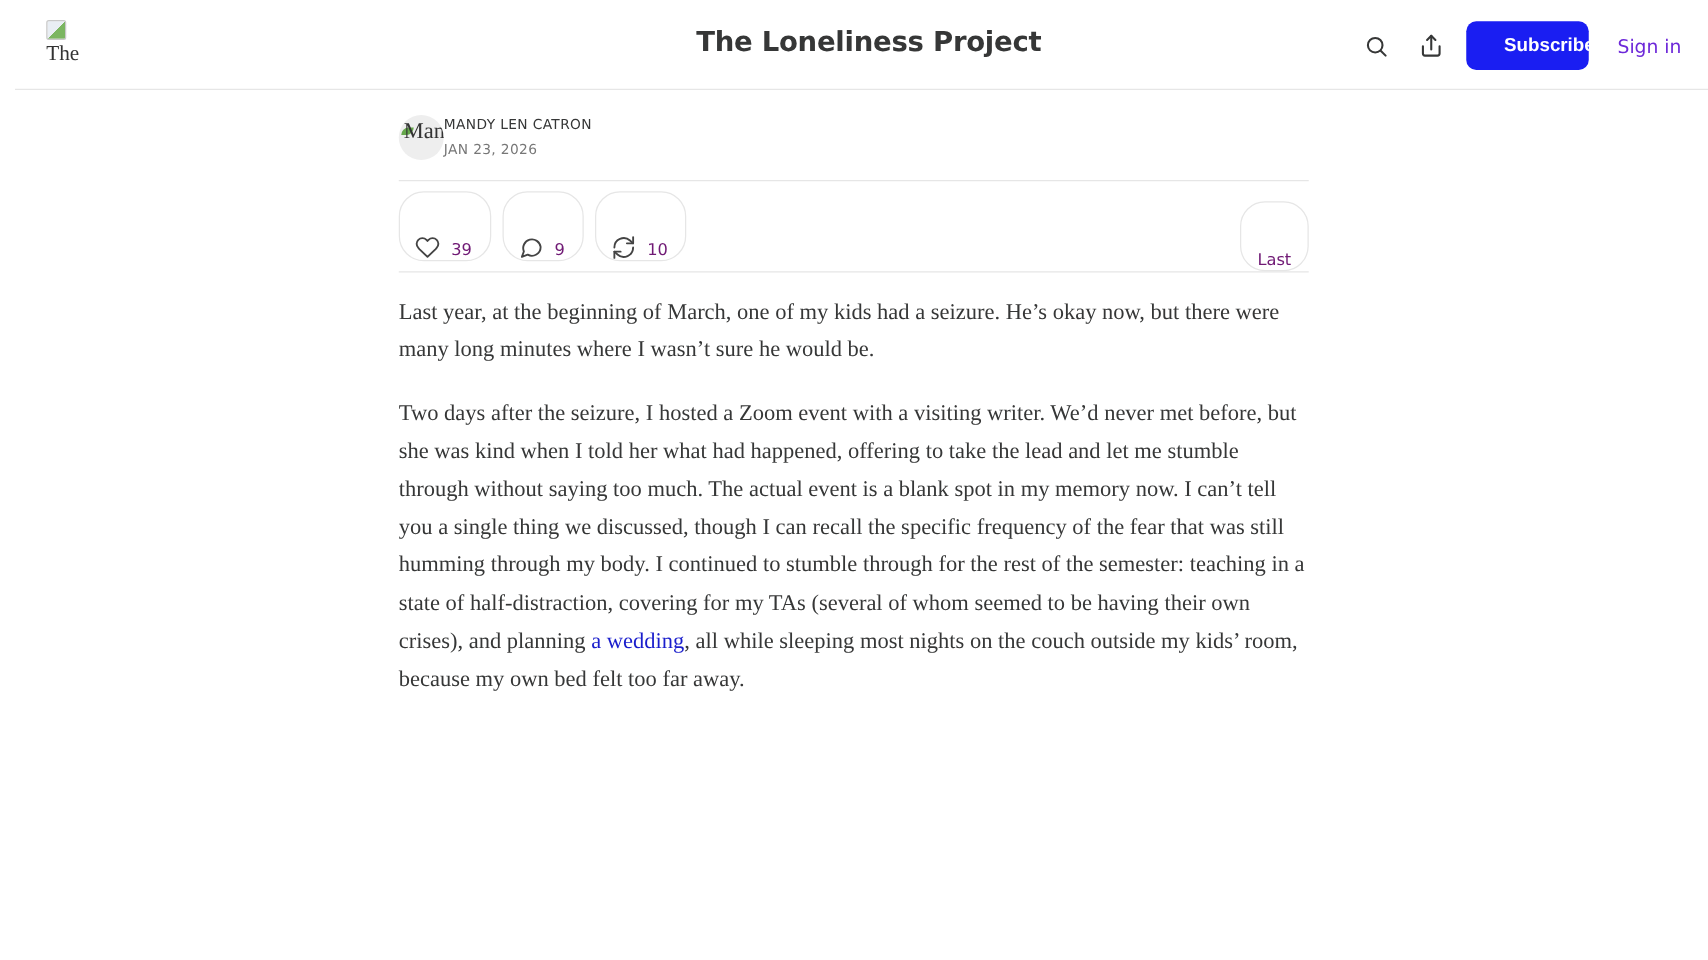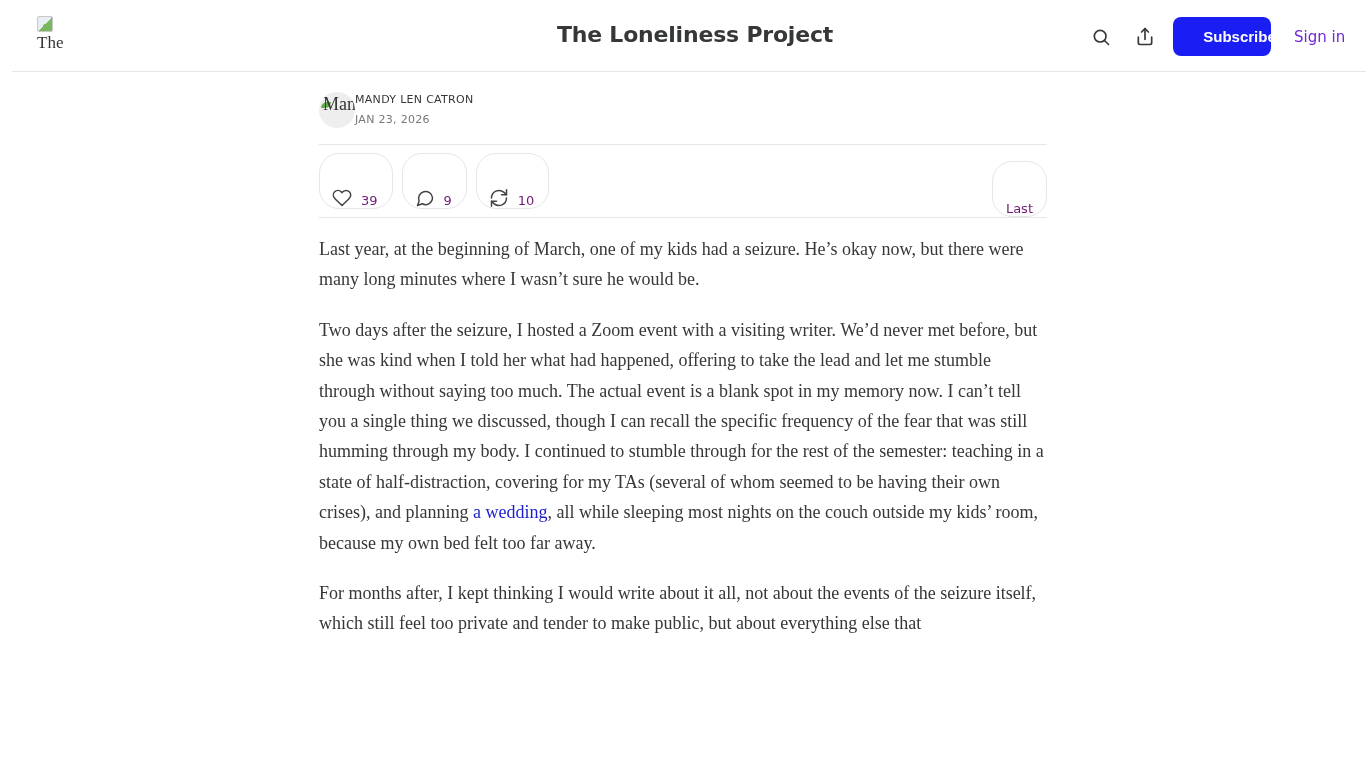--- a/index.html
+++ b/index.html
@@ -130,15 +130,14 @@
           <path d="M21 12a9 9 0 0 1-15 6.7L3 16"></path>
         </svg>
       <span>10</span>
     </div>
     <div class="pill share-pill">Last</div>
   </div>
 
   <div class="body-text">
     <p>Last year, at the beginning of March, one of my kids had a seizure. He’s okay now, but there were many long minutes where I wasn’t sure he would be.</p>
     <p><span>Two days after the seizure, I hosted a Zoom event with a visiting writer. We’d never met before, but she was kind when I told her what had happened, offering to take the lead and let me stumble through without saying too much. The actual event is a blank spot in my memory now. I can’t tell you a single thing we discussed, though I can recall the specific frequency of the fear that was still humming through my body. I continued to stumble through for the rest of the semester: teaching in a state of half-distraction, covering for my TAs (several of whom seemed to be having their own crises), and planning </span><a>a wedding</a><span>, all while sleeping most nights on the couch outside my kids’ room, because my own bed felt too far away.</span></p>
-    <p>For months after, I kept thinking I would write about it all, not about the events of the seizure itself, which still feel too private and tender to make public, but about everything else that</p>
   </div>
 </main>
 
 </body></html>

